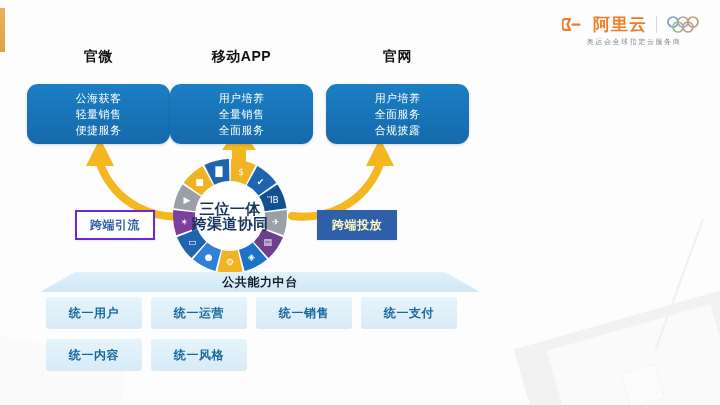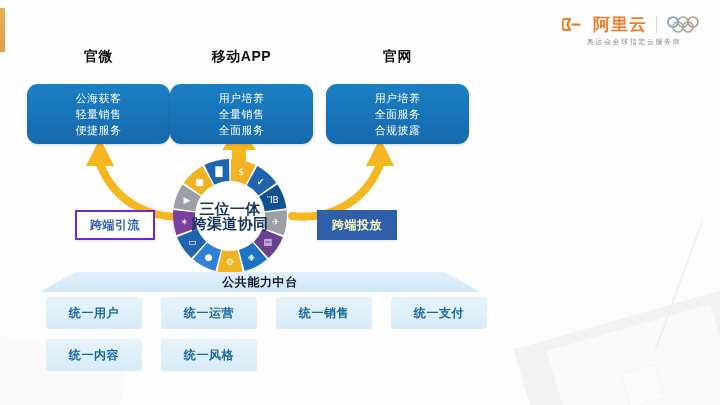--- a/index.html
+++ b/index.html
@@ -74,21 +74,21 @@
     clip-path:polygon(8% 0,92% 0,100% 100%,0 100%);
   }
   .band-label{
     position:absolute;left:40px;top:272px;width:440px;height:20px;
     display:flex;align-items:center;justify-content:center;
     font-size:12px;font-weight:bold;color:#0f172a;letter-spacing:.6px;
   }
 
   
   .grid{position:absolute;left:46px;top:297px;width:420px;
-        display:grid;grid-template-columns:repeat(4,96px);grid-auto-rows:32px;gap:10px 19px;}
+        display:grid;grid-template-columns:repeat(4,96px);grid-auto-rows:32px;gap:10px 9px;}
   .cell{
     background:linear-gradient(180deg,#e6f4fb,#d6ebf7);
     border-radius:3px;
     display:flex;align-items:center;justify-content:center;
     font-size:12px;font-weight:bold;color:#17689e;letter-spacing:.6px;
   }
 </style>
 </head>
 <body>
 

